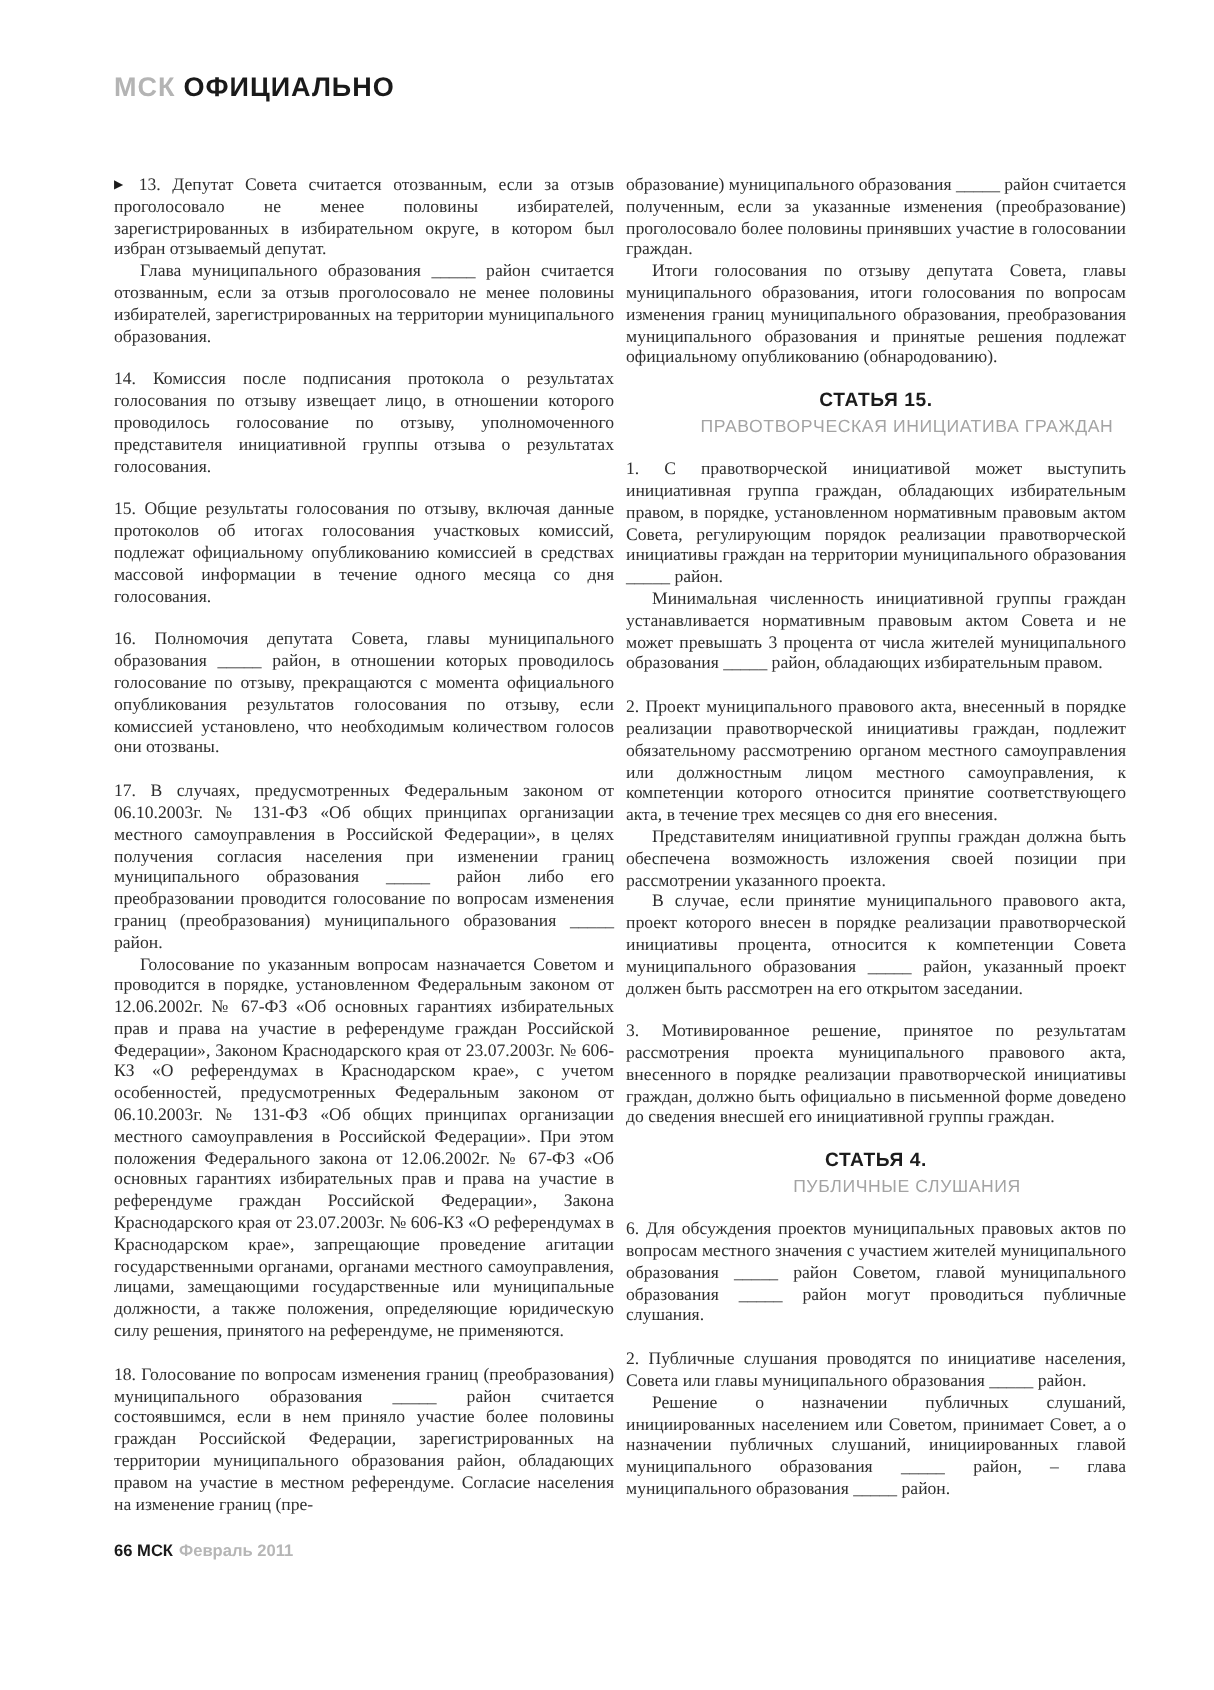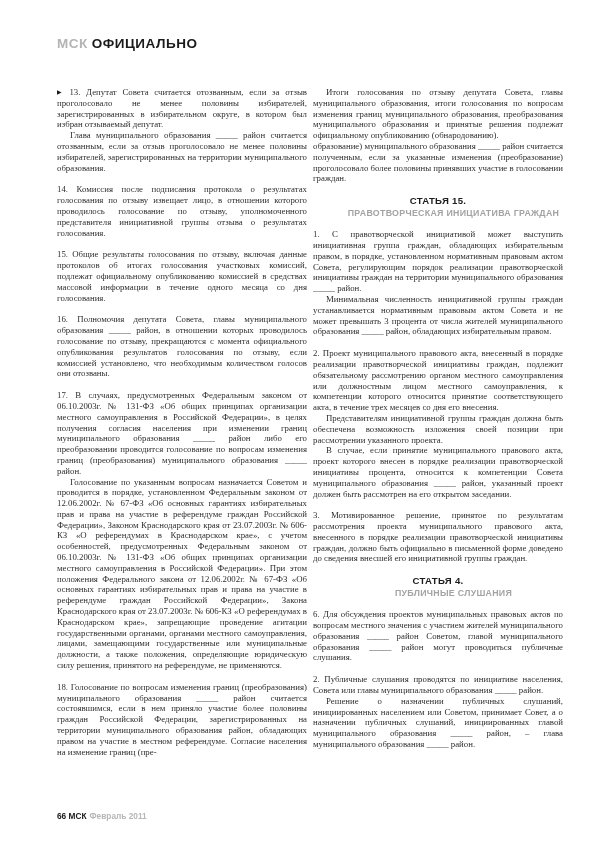--- a/index.html
+++ b/index.html
@@ -37,26 +37,26 @@
   
   .art{
     margin-top:11px;margin-bottom:11px;
     font-family:"Liberation Sans", sans-serif;text-align:center;
   }
   .art .t{
     display:block;font-weight:bold;font-size:9.6px;line-height:11px;
     color:#1c1c1c;letter-spacing:.3px;
   }
   .art .s{
-    display:block;font-weight:bold;font-size:8.8px;line-height:10px;
+    display:block;font-weight:normal;font-size:8.8px;line-height:10px;
     color:#a3a3a3;letter-spacing:.3px;margin-top:2px;padding-left:31px;
   }
   
   .footer{
-    position:absolute;left:57px;top:811px;
+    position:absolute;left:57px;top:770px;
     font-family:"Liberation Sans", sans-serif;
     font-size:8.3px;font-weight:bold;white-space:nowrap;
   }
   .footer .pg{color:#1a1a1a;}
   .footer .issue{color:#b6b6b6;margin-left:3px;}
 </style>
 </head>
 <body>
 
 <div class="page">
@@ -72,22 +72,22 @@
       <p class="p ind">Глава муниципального образования _____ район считается отозванным, если за отзыв проголосовало не менее половины избирателей, зарегистрированных на территории муниципального образования.</p>
       <p class="p gap">14. Комиссия после подписания протокола о результатах голосования по отзыву извещает лицо, в отношении которого проводилось голосование по отзыву, уполномоченного представителя инициативной группы отзыва о результатах голосования.</p>
       <p class="p gap">15. Общие результаты голосования по отзыву, включая данные протоколов об итогах голосования участковых комиссий, подлежат официальному опубликованию комиссией в средствах массовой информации в течение одного месяца со дня голосования.</p>
       <p class="p gap">16. Полномочия депутата Совета, главы муниципального образования _____ район, в отношении которых проводилось голосование по отзыву, прекращаются с момента официального опубликования результатов голосования по отзыву, если комиссией установлено, что необходимым количеством голосов они отозваны.</p>
       <p class="p gap">17. В случаях, предусмотренных Федеральным законом от 06.10.2003г. № 131-ФЗ «Об общих принципах организации местного самоуправления в Российской Федерации», в целях получения согласия населения при изменении границ муниципального образования _____ район либо его преобразовании проводится голосование по вопросам изменения границ (преобразования) муниципального образования _____ район.</p>
       <p class="p ind">Голосование по указанным вопросам назначается Советом и проводится в порядке, установленном Федеральным законом от 12.06.2002г. № 67-ФЗ «Об основных гарантиях избирательных прав и права на участие в референдуме граждан Российской Федерации», Законом Краснодарского края от 23.07.2003г. № 606-КЗ «О референдумах в Краснодарском крае», с учетом особенностей, предусмотренных Федеральным законом от 06.10.2003г. № 131-ФЗ «Об общих принципах организации местного самоуправления в Российской Федерации». При этом положения Федерального закона от 12.06.2002г. № 67-ФЗ «Об основных гарантиях избирательных прав и права на участие в референдуме граждан Российской Федерации», Закона Краснодарского края от 23.07.2003г. № 606-КЗ «О референдумах в Краснодарском крае», запрещающие проведение агитации государственными органами, органами местного самоуправления, лицами, замещающими государственные или муниципальные должности, а также положения, определяющие юридическую силу решения, принятого на референдуме, не применяются.</p>
       <p class="p gap">18. Голосование по вопросам изменения границ (преобразования) муниципального образования _____ район считается состоявшимся, если в нем приняло участие более половины граждан Российской Федерации, зарегистрированных на территории муниципального образования район, обладающих правом на участие в местном референдуме. Согласие населения на изменение границ (пре-</p>
     </div>
 
     <div class="col">
+      <p class="p">образование) муниципального образования _____ район считается полученным, если за указанные изменения (преобразование) проголосовало более половины принявших участие в голосовании граждан.</p>
       <p class="p ind">Итоги голосования по отзыву депутата Совета, главы муниципального образования, итоги голосования по вопросам изменения границ муниципального образования, преобразования муниципального образования и принятые решения подлежат официальному опубликованию (обнародованию).</p>
-      <p class="p">образование) муниципального образования _____ район считается полученным, если за указанные изменения (преобразование) проголосовало более половины принявших участие в голосовании граждан.</p>
 
       <div class="art">
         <span class="t">СТАТЬЯ 15.</span>
         <span class="s">ПРАВОТВОРЧЕСКАЯ ИНИЦИАТИВА ГРАЖДАН</span>
       </div>
 
       <p class="p">1. С правотворческой инициативой может выступить инициативная группа граждан, обладающих избирательным правом, в порядке, установленном нормативным правовым актом Совета, регулирующим порядок реализации правотворческой инициативы граждан на территории муниципального образования _____ район.</p>
       <p class="p ind">Минимальная численность инициативной группы граждан устанавливается нормативным правовым актом Совета и не может превышать 3 процента от числа жителей муниципального образования _____ район, обладающих избирательным правом.</p>
       <p class="p gap">2. Проект муниципального правового акта, внесенный в порядке реализации правотворческой инициативы граждан, подлежит обязательному рассмотрению органом местного самоуправления или должностным лицом местного самоуправления, к компетенции которого относится принятие соответствующего акта, в течение трех месяцев со дня его внесения.</p>
       <p class="p ind">Представителям инициативной группы граждан должна быть обеспечена возможность изложения своей позиции при рассмотрении указанного проекта.</p>

